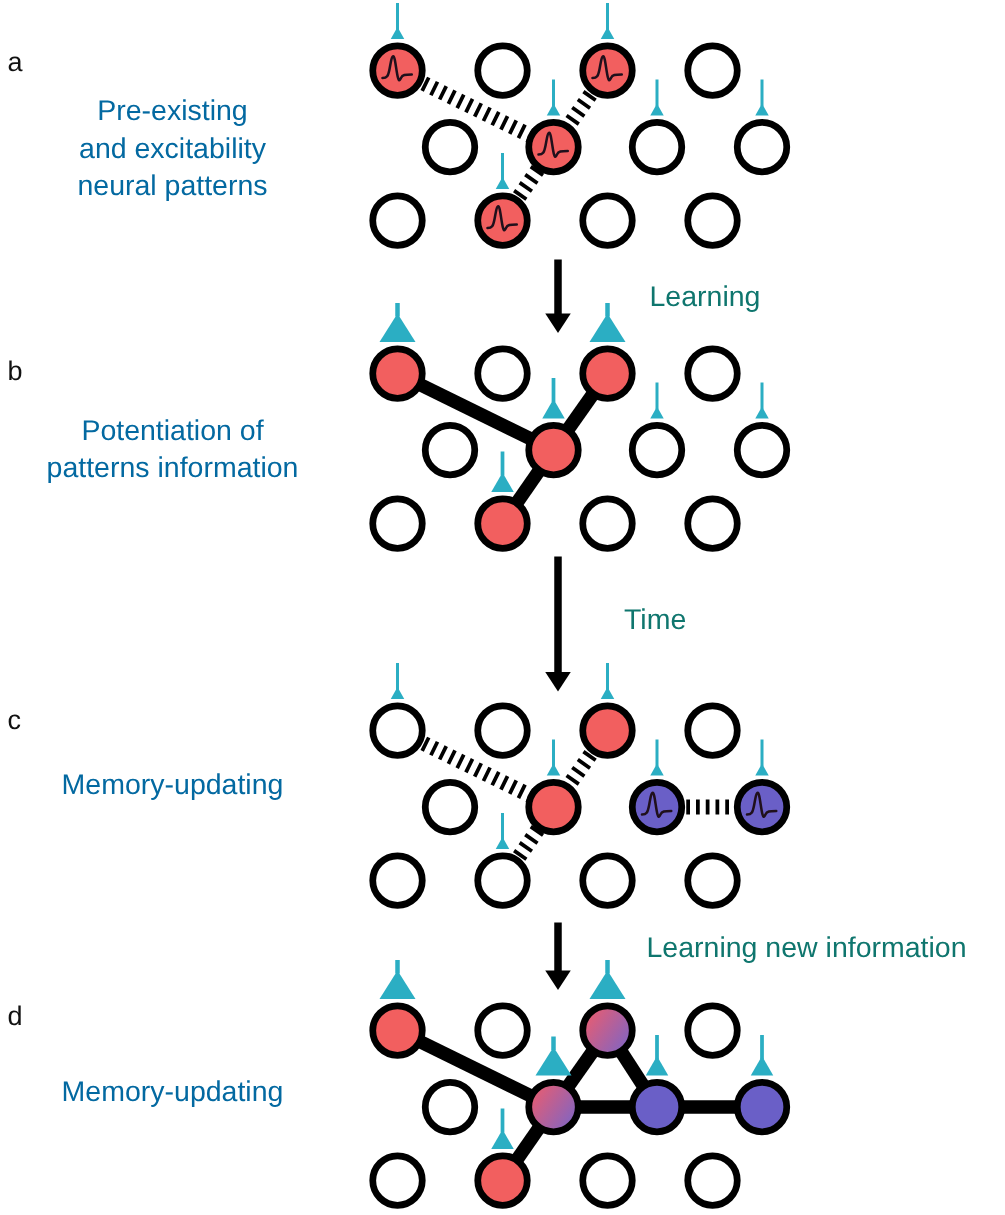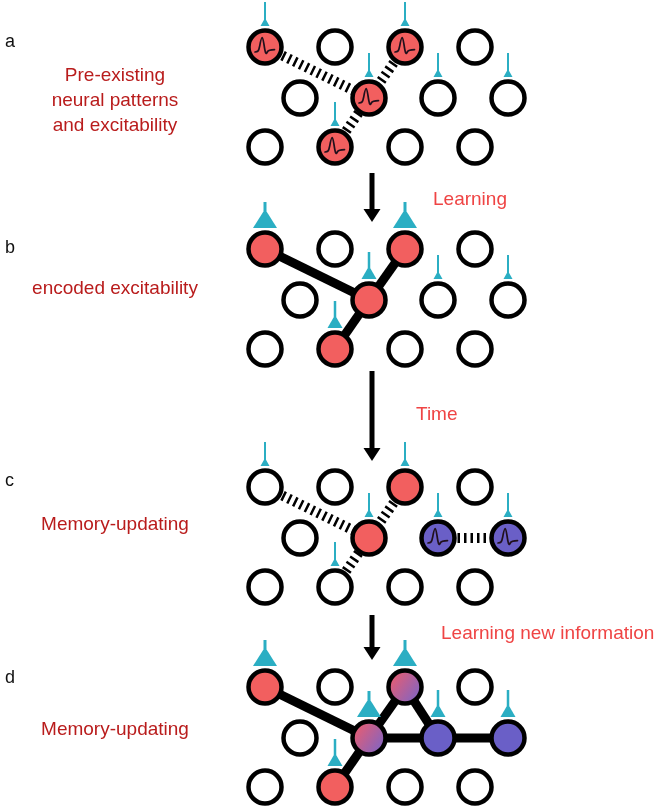--- a/index.html
+++ b/index.html
@@ -6,24 +6,24 @@
   .fig{
     position:relative;width:670px;height:810px;background:#fff;
     font-family:"Liberation Sans",sans-serif;color:#111;overflow:hidden;
   }
   .fig svg{position:absolute;left:0;top:0;}
   .panel-letter{
     position:absolute;left:5px;font-size:18px;color:#111;line-height:1;
   }
   .panel-title{
     position:absolute;left:5px;width:220px;text-align:center;
-    font-size:19px;line-height:25px;color:#b91c1c;
+    font-size:19px;line-height:25px;color:#0369a1;
   }
   .arrow-label{
-    position:absolute;font-size:19px;line-height:1.1;color:#ef4444;white-space:nowrap;
+    position:absolute;font-size:19px;line-height:1.1;color:#0f766e;white-space:nowrap;
   }
 </style>
 </head>
 <body>
 
 <div class="fig">
 
   <svg id="net" width="670" height="810" viewBox="0 0 670 810">
     <defs>
       <linearGradient id="gradRP" x1="0" y1="0.15" x2="1" y2="0.85">
@@ -157,30 +157,31 @@
       <polygon points="363.5,647 380.5,647 372,660" fill="#000000"></polygon>
     </svg>
 
   <div class="panel-letter" style="top:32px">a</div>
   <div class="panel-letter" style="top:238px">b</div>
   <div class="panel-letter" style="top:471px">c</div>
   <div class="panel-letter" style="top:668px">d</div>
 
   <div class="panel-title" style="top:62px">
     <div>Pre-existing</div>
+    <div>and excitability</div>
     <div>neural patterns</div>
-    <div>and excitability</div>
   </div>
   <div class="panel-title" style="top:275px">
-    <div>encoded excitability</div>
+    <div>Potentiation of</div>
+    <div>patterns information</div>
   </div>
   <div class="panel-title" style="top:511px">
     <div>Memory-updating</div>
   </div>
   <div class="panel-title" style="top:716px">
     <div>Memory-updating</div>
   </div>
 
   <div class="arrow-label" style="left:433px;top:189px">Learning</div>
   <div class="arrow-label" style="left:416px;top:404px">Time</div>
-  <div class="arrow-label" style="left:441px;top:623px">Learning new information</div>
+  <div class="arrow-label" style="left:431px;top:623px">Learning new information</div>
 
 </div>
 
 </body></html>

